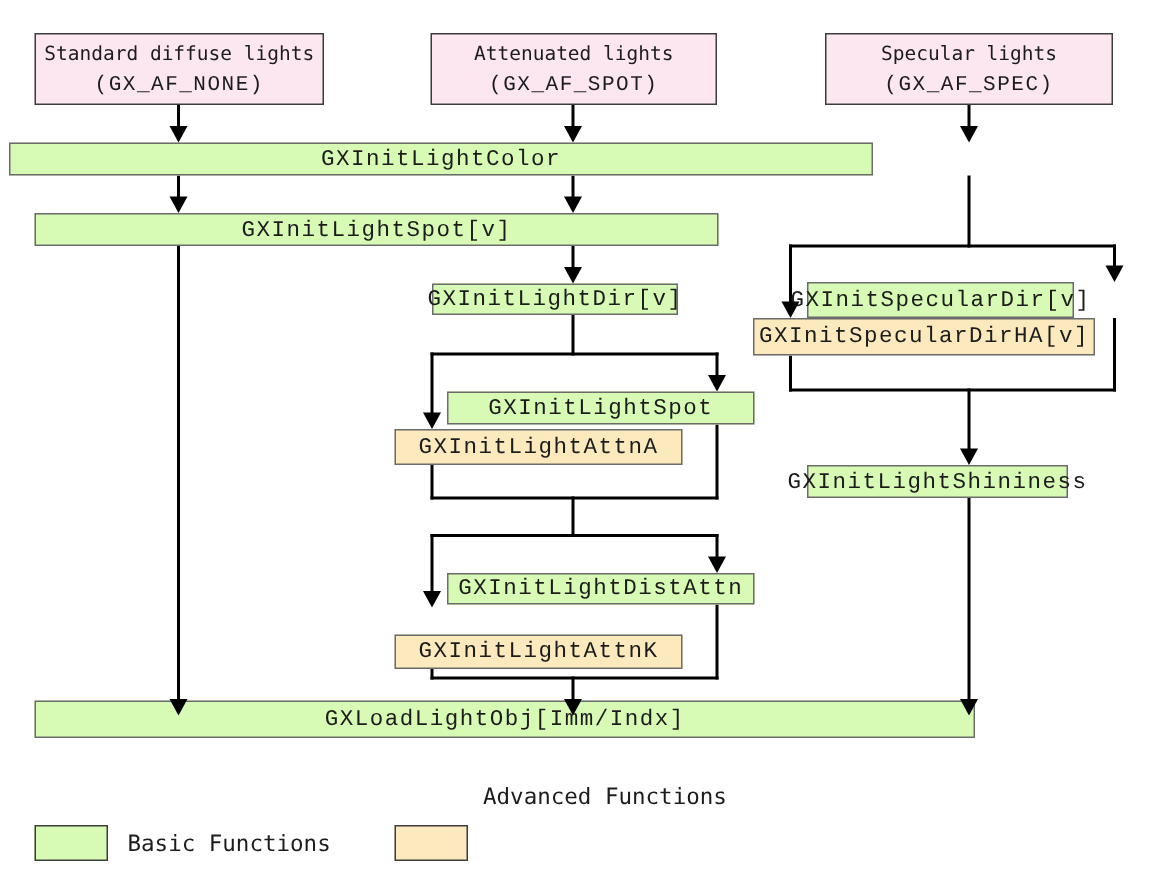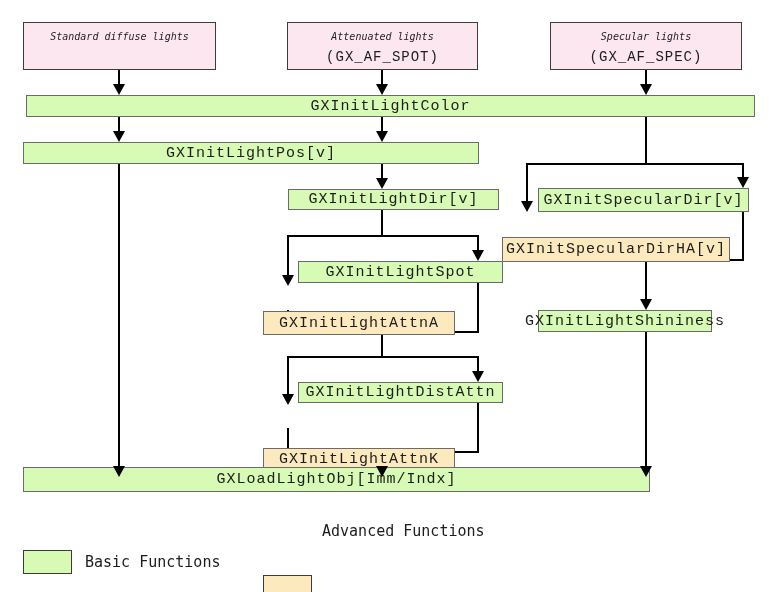--- a/index.html
+++ b/index.html
@@ -7,31 +7,31 @@
     position:relative; width:776px; height:592px; background:#ffffff;
     font-family:"DejaVu Sans Mono", monospace; color:var(--text);
     overflow:hidden;
   }
   
   .src {
     position:absolute; box-sizing:border-box; z-index:2;
     background:var(--source-fill); border:1px solid var(--source-border);
     text-align:center; padding-top:3px;
   }
-  .src-title { font-size:10px; line-height:22px; white-space:nowrap;font-style:italic; }
+  .src-title { font-size:13px; line-height:22px; white-space:nowrap; }
   .src-sub   { font-family:"Liberation Mono", monospace; font-size:14px; line-height:19px; letter-spacing:1px; white-space:nowrap; }
   
   .fn {
     position:absolute; box-sizing:border-box; z-index:2;
     border:1px solid var(--node-border); text-align:center;
     font-family:"Liberation Mono", monospace; font-size:15px; letter-spacing:1px;
     white-space:nowrap; display:flex; align-items:center; justify-content:center;
   }
   .basic    { background:var(--basic-fill); }
-  .advanced { background:var(--advanced-fill);margin-top:25px; }
+  .advanced { background:var(--advanced-fill); }
   
   .ln { position:absolute; background:var(--line); z-index:1; }
   .ah {
     position:absolute; width:0; height:0; z-index:3;
     border-left:6px solid transparent; border-right:6px solid transparent;
     border-top:11px solid var(--line);
   }
   
   .sw {
     position:absolute; box-sizing:border-box; z-index:2;
@@ -39,34 +39,35 @@
   }
   .lg-label { position:absolute; font-size:15px; line-height:24px; white-space:nowrap; z-index:2; }
 </style>
 </head>
 <body>
 
 <div class="stage">
 
   <div class="src" style="left:23px;top:22px;width:193px;height:48px">
     <div class="src-title">Standard diffuse lights</div>
+    <div class="src-sub">(GX_AF_NONE)</div>
   </div>
   <div class="src" style="left:550px;top:22px;width:192px;height:48px">
     <div class="src-title">Specular lights</div>
     <div class="src-sub">(GX_AF_SPEC)</div>
   </div>
   <div class="src" style="left:287px;top:22px;width:191px;height:48px">
     <div class="src-title">Attenuated lights</div>
     <div class="src-sub">(GX_AF_SPOT)</div>
   </div>
 
-  <div class="fn basic" style="left:26px;top:95px;width:729px;height:22px">GXInitLightColor</div>
-  <div class="fn basic" style="left:23px;top:142px;width:456px;height:22px">GXInitLightPos[v]</div>
-  <div class="fn basic" style="left:288px;top:189px;width:211px;height:21px">GXInitLightDir[v]</div>
-  <div class="fn basic" style="left:538px;top:188px;width:211px;height:24px">GXInitSpecularDir[v]</div>
+  <div class="fn basic" style="left:6px;top:95px;width:576px;height:22px">GXInitLightColor</div>
+  <div class="fn basic" style="left:23px;top:142px;width:456px;height:22px">GXInitLightSpot[v]</div>
+  <div class="fn basic" style="left:288px;top:189px;width:164px;height:21px">GXInitLightDir[v]</div>
+  <div class="fn basic" style="left:538px;top:188px;width:178px;height:24px">GXInitSpecularDir[v]</div>
   <div class="fn advanced" style="left:502px;top:212px;width:228px;height:25px">GXInitSpecularDirHA[v]</div>
   <div class="fn basic" style="left:298px;top:261px;width:205px;height:22px">GXInitLightSpot</div>
   <div class="fn advanced" style="left:263px;top:286px;width:192px;height:24px">GXInitLightAttnA</div>
   <div class="fn basic" style="left:538px;top:310px;width:174px;height:22px">GXInitLightShininess</div>
   <div class="fn basic" style="left:298px;top:382px;width:205px;height:21px">GXInitLightDistAttn</div>
   <div class="fn advanced" style="left:263px;top:423px;width:192px;height:23px">GXInitLightAttnK</div>
   <div class="fn basic" style="left:23px;top:467px;width:627px;height:25px">GXLoadLightObj[Imm/Indx]</div>
 
   <div class="ln" style="left:118px;top:70px;width:2px;height:16px"></div>
   <div class="ah" style="left:113px;top:84px"></div>

